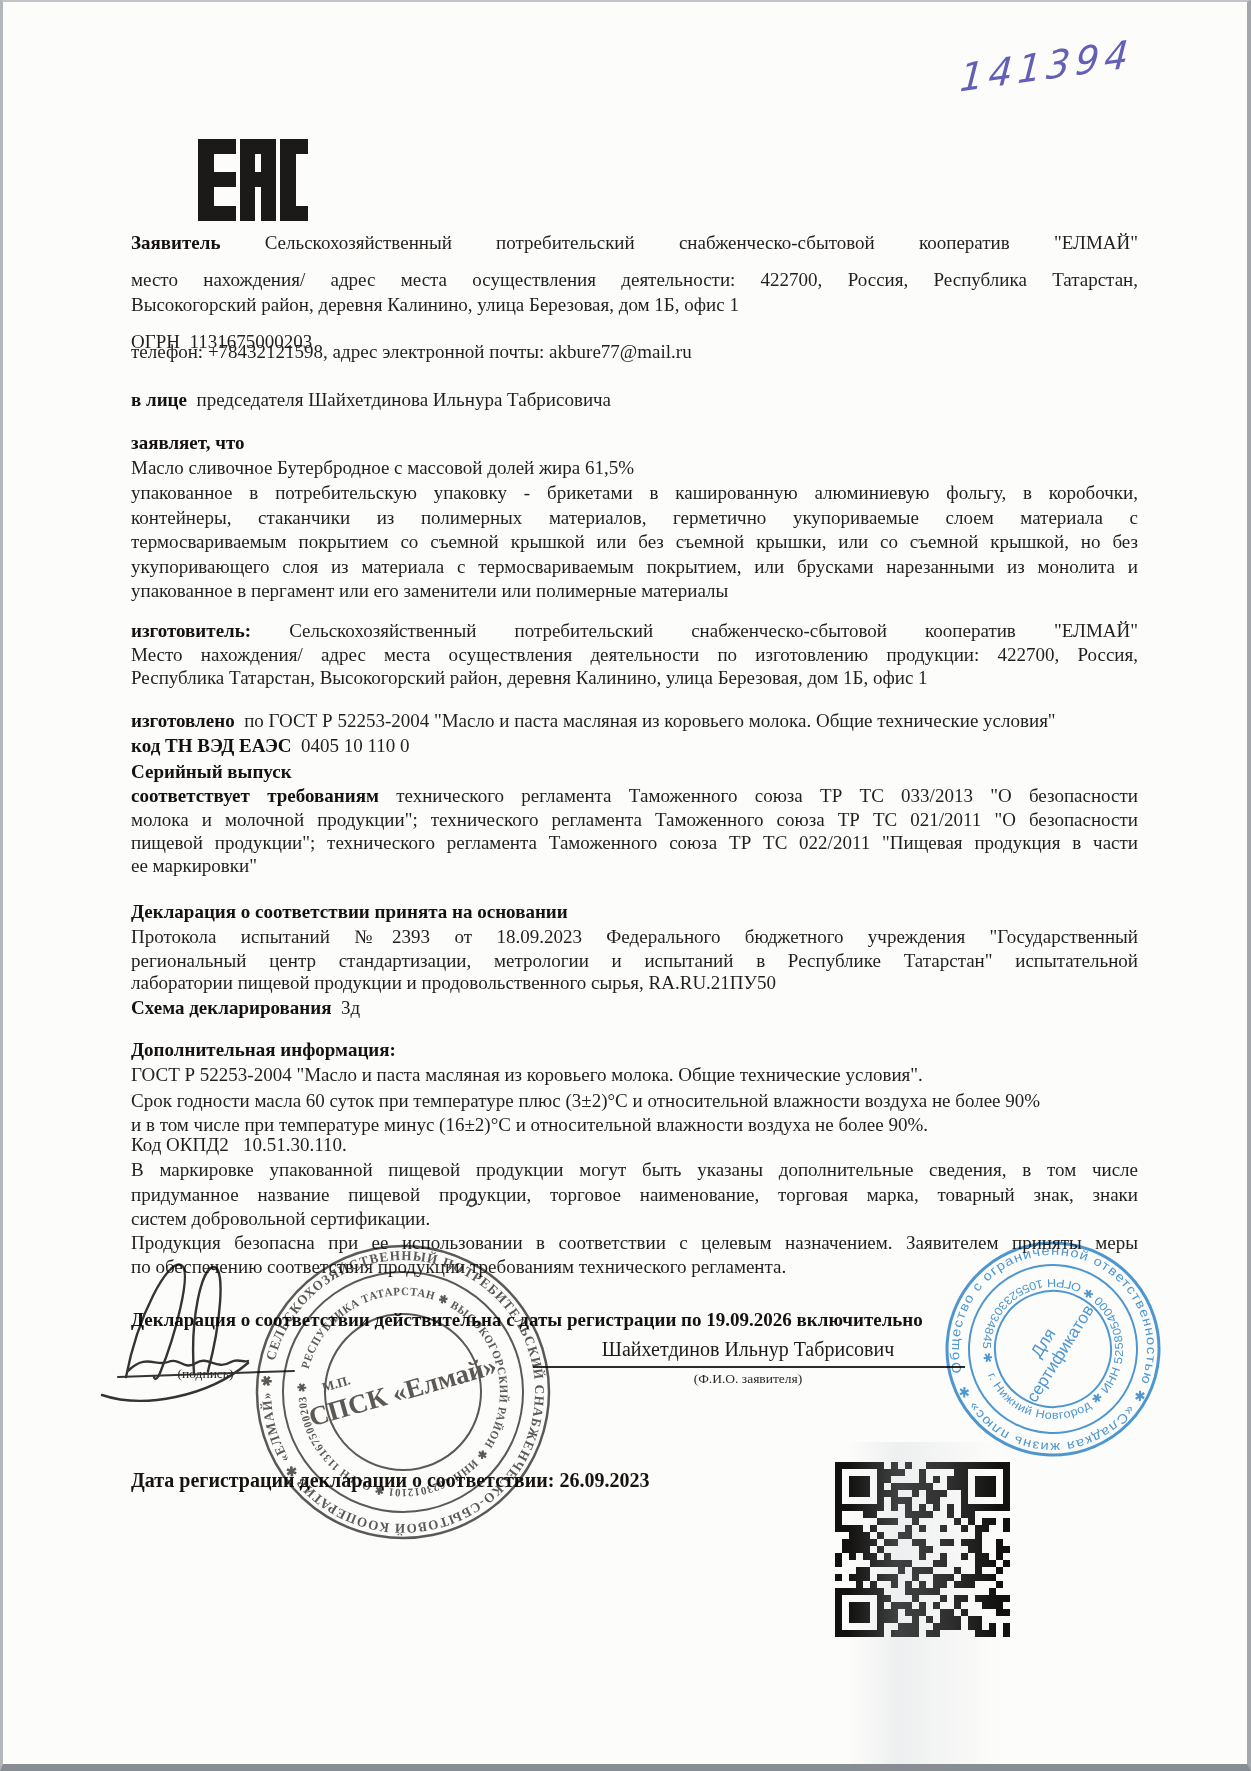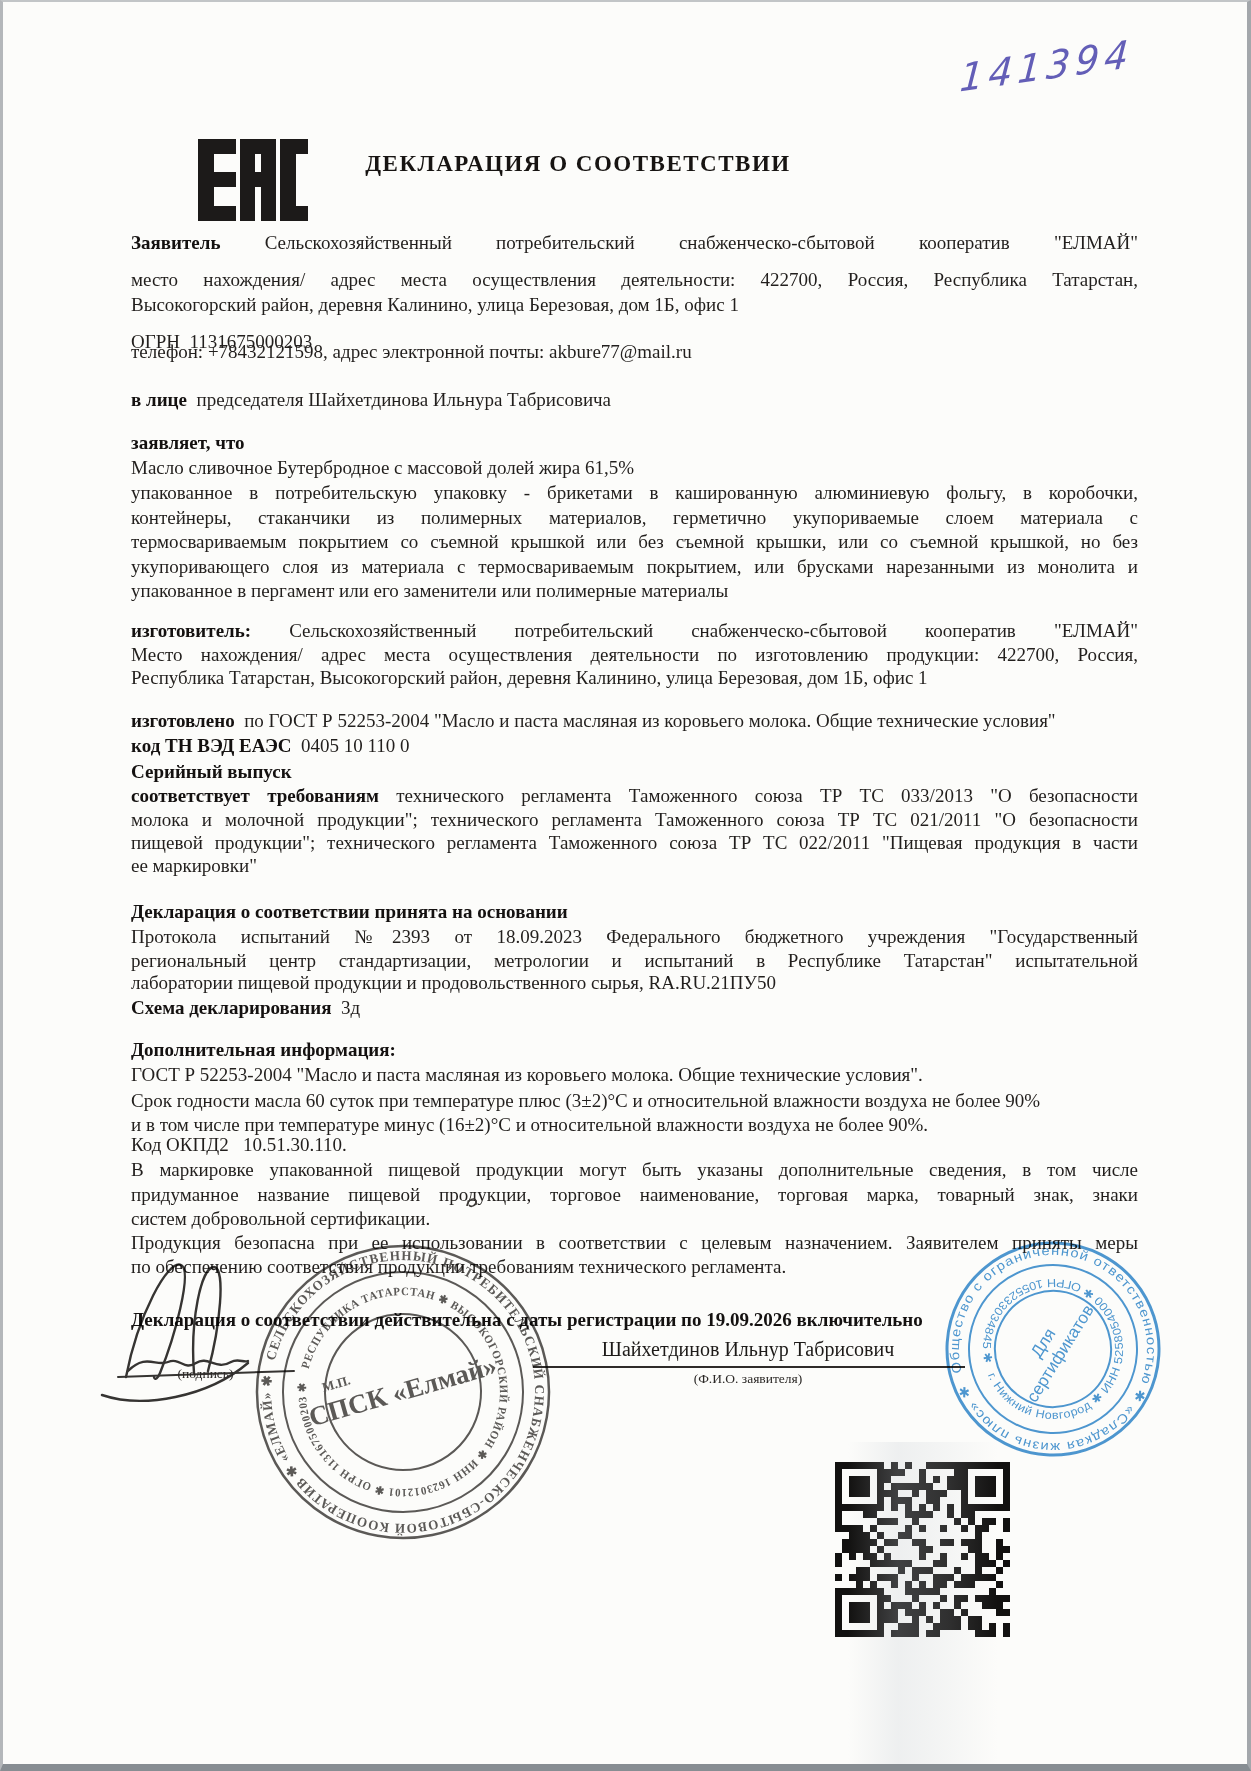--- a/index.html
+++ b/index.html
@@ -56,21 +56,20 @@
         <rect x="63" y="0" width="15" height="82"></rect>
       <rect x="42" y="0" width="36" height="15"></rect>
         <rect x="42" y="33" width="36" height="15"></rect>
       <rect x="82" y="0" width="16" height="82"></rect>
         <rect x="82" y="0" width="28" height="15"></rect>
       <rect x="82" y="67" width="28" height="15"></rect>
     </g>
   </svg>
 
   <div class="titles">
-    <div>ДЕКЛАРАЦИЯ О СООТВЕТСТВИИ</div>
   </div>
 
   <div id="doc-lines">
       <div class="ln st" style="top: 228px;"><b>Заявитель</b><span>  Сельскохозяйственный потребительский снабженческо-сбытовой кооператив "ЕЛМАЙ"</span></div>
       <div class="ln st" style="top: 265px;"><span>место нахождения/ адрес места осуществления деятельности: 422700, Россия, Республика Татарстан,</span></div>
       <div class="ln" style="top: 290px;"><span>Высокогорский район, деревня Калинино, улица Березовая, дом 1Б, офис 1</span></div>
       <div class="ln" style="top: 327px;"><span>ОГРН  1131675000203</span></div>
       <div class="ln" style="top: 337px;"><span>телефон: +78432121598, адрес электронной почты: akbure77@mail.ru</span></div>
       <div class="ln" style="top: 385px;"><b>в лице</b><span>  председателя Шайхетдинова Ильнура Табрисовича</span></div>
       <div class="ln" style="top: 428px;"><b>заявляет, что</b></div>
@@ -117,20 +116,21 @@
       <path d="M150 118 C110 152 45 164 4 150"></path>
     </g>
   </svg>
   <div class="rule" style="left:128px;top:1356px;width:172px;border-top-width:0;"></div>
   <div class="caption" style="left:120px;top:1364px;width:165px;">(подпись)</div>
 
   <div class="fio-name">Шайхетдинов Ильнур Табрисович</div>
   <div class="rule" style="left:530px;top:1364px;width:432px;"></div>
   <div class="caption" style="left:530px;top:1369px;width:430px;">(Ф.И.О. заявителя)</div>
 
+  <div class="bold-line" style="top:1467px;">Дата регистрации декларации о соответствии: 26.09.2023</div>
 
   <svg class="stamp" style="left:245px;top:1235px;opacity:.78;" width="310" height="310" viewBox="0 0 310 310">
     <defs>
       <path id="bso" d="M 23 155 A 132 132 0 1 1 287 155 A 132 132 0 1 1 23 155"></path>
       <path id="bsi" d="M 58 155 A 97 97 0 1 1 252 155 A 97 97 0 1 1 58 155"></path>
     </defs>
     <g transform="rotate(10 155 155)" fill="none" stroke="#2e2b29">
       <circle cx="155" cy="155" r="146" stroke-width="2.5"></circle>
       <circle cx="155" cy="155" r="120" stroke-width="2"></circle>
       <circle cx="155" cy="155" r="78" stroke-width="2"></circle>

